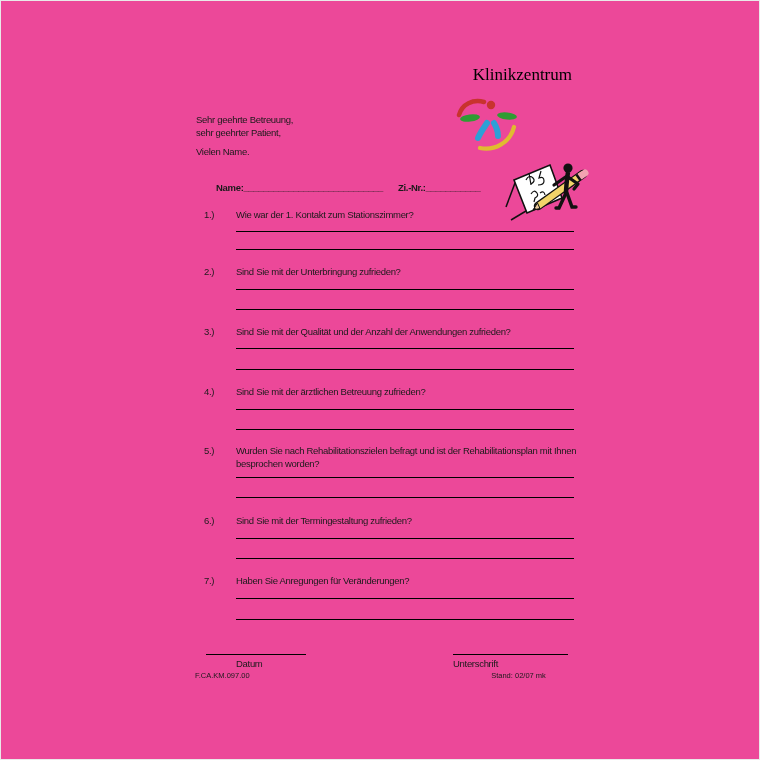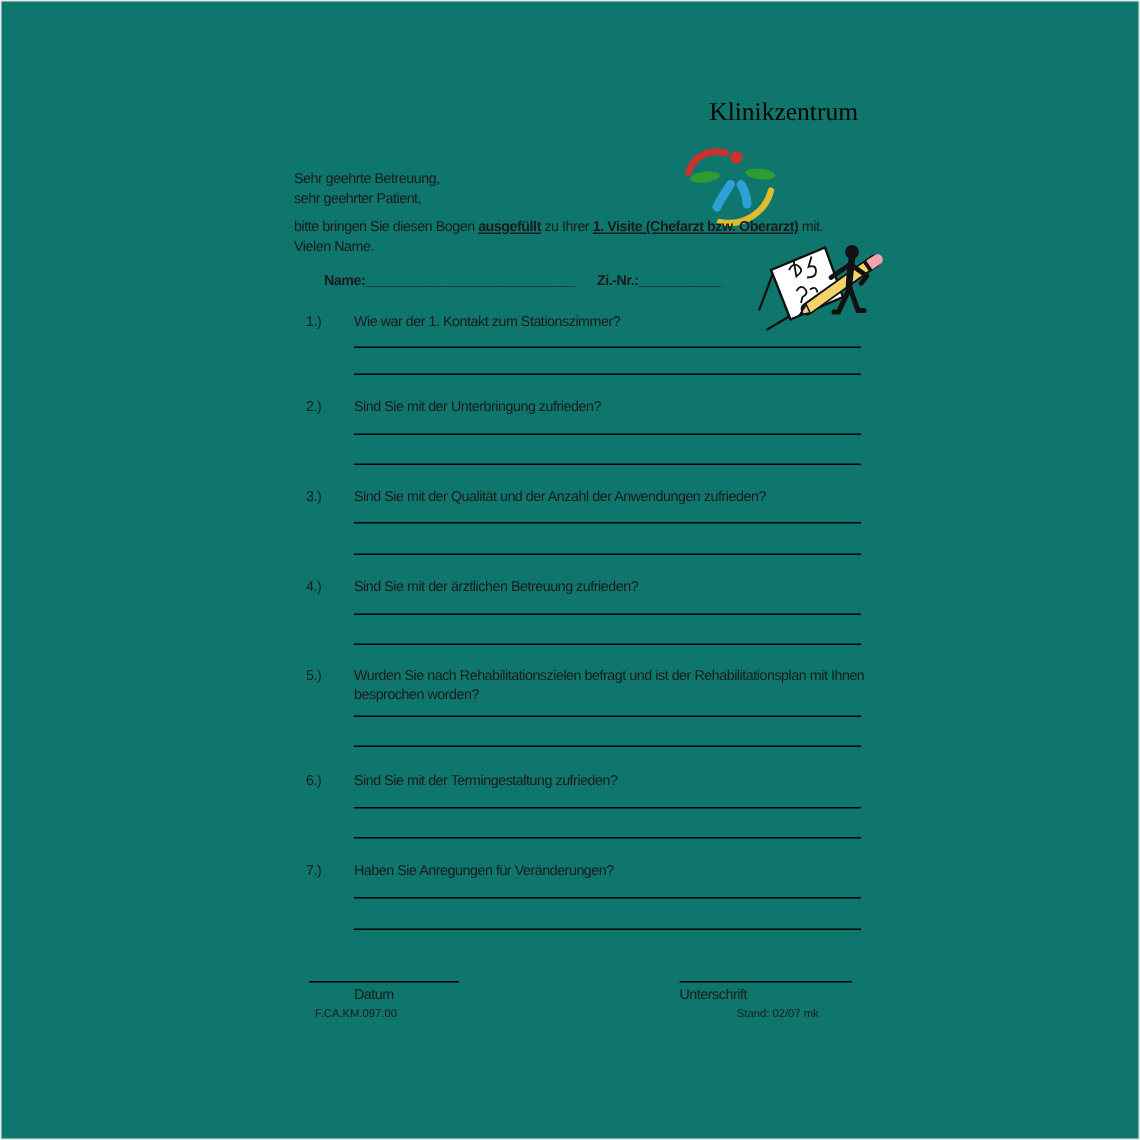--- a/index.html
+++ b/index.html
@@ -1,16 +1,16 @@
 <!DOCTYPE html>
 <html><head>
 <meta charset="utf-8">
 <style>
   html,body{margin:0;padding:0;background:#fff;}
-  .page{position:relative;width:760px;height:760px;background:#0f766e;
+  .page{position:relative;width:760px;height:760px;background:#ec4899;
         font-family:"Liberation Sans","DejaVu Sans",sans-serif;color:#1a1a1a;
         overflow:hidden;box-sizing:border-box;border:1px solid #e9e9e9;}
   .abs{position:absolute;}
   .t9{font-size:9.5px;line-height:13px;letter-spacing:-0.3px;}
   .b{font-weight:bold;}
   .bu{font-weight:bold;text-decoration:underline;}
   .logo-text{position:absolute;top:64px;left:430px;width:148px;text-align:right;
              font-family:"Liberation Serif","DejaVu Serif",serif;
              font-size:17px;line-height:19px;color:#000;}
   .logo-line1{padding-right:7px;}
@@ -41,21 +41,20 @@
     <path d="M41,25 C44,30 45,33 45,38" fill="none" stroke="#2da0d6" stroke-width="6" stroke-linecap="round"></path>
     <path d="M27,50 C41,53 57,45 61,29" fill="none" stroke="#e0bb2f" stroke-width="4.2" stroke-linecap="round"></path>
   </svg>
 
   <div class="abs t9" style="left:195px;top:112px">
     <div>Sehr geehrte Betreuung,</div>
     <div>sehr geehrter Patient,</div>
   </div>
 
   <div class="abs t9" style="left:195px;top:144px;width:420px">
-    <div><span>bitte bringen Sie diesen Bogen </span><span class="bu">ausgefüllt</span><span> zu Ihrer </span><span class="bu">1. Visite (Chefarzt bzw. Oberarzt)</span><span> mit.</span></div>
     <div>Vielen Name.</div>
   </div>
 
   <div class="abs t9 b" style="left:215px;top:180px"><span>Name:</span><span>____________________________</span></div>
   <div class="abs t9 b" style="left:397px;top:180px"><span>Zi.-Nr.:</span><span>___________</span></div>
 
   <svg class="abs" style="left:503px;top:160px" width="90" height="62" viewBox="0 0 90 62">
     <line x1="11" y1="22" x2="2" y2="46" stroke="#111" stroke-width="1.5"></line>
     <line x1="22" y1="50" x2="7" y2="59" stroke="#111" stroke-width="1.5"></line>
     <polygon points="10,19 46,4 58,37 23,52" fill="#ffffff" stroke="#111" stroke-width="1.6"></polygon>
@@ -125,16 +124,16 @@
     <div class="qtext">Haben Sie Anregungen für Veränderungen?</div>
   </div>
   <div class="ans" style="top:597px"></div>
   <div class="ans" style="top:618px"></div>
 
   <div class="sigline" style="left:205px;top:653px;width:100px"></div>
   <div class="abs t9" style="left:235px;top:656px">Datum</div>
   <div class="sigline" style="left:452px;top:653px;width:115px"></div>
   <div class="abs t9" style="left:452px;top:656px">Unterschrift</div>
 
-  <div class="abs tiny" style="left:209px;top:670px">F.CA.KM.097.00</div>
+  <div class="abs tiny" style="left:194px;top:670px">F.CA.KM.097.00</div>
   <div class="abs tiny" style="left:465px;top:670px;width:105px;text-align:center">Stand: 02/07 mk</div>
 
 </div>
 
 </body></html>

